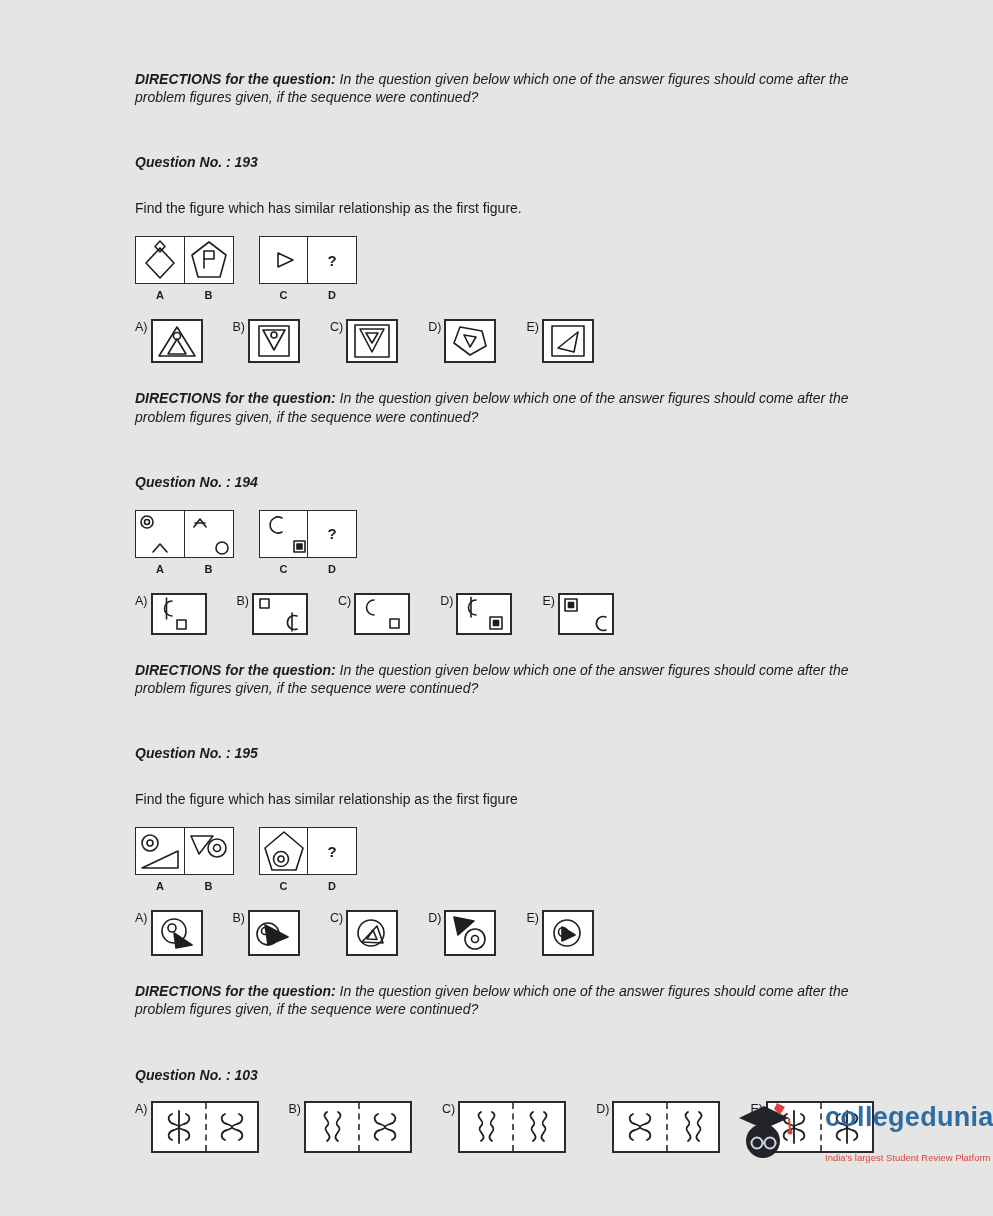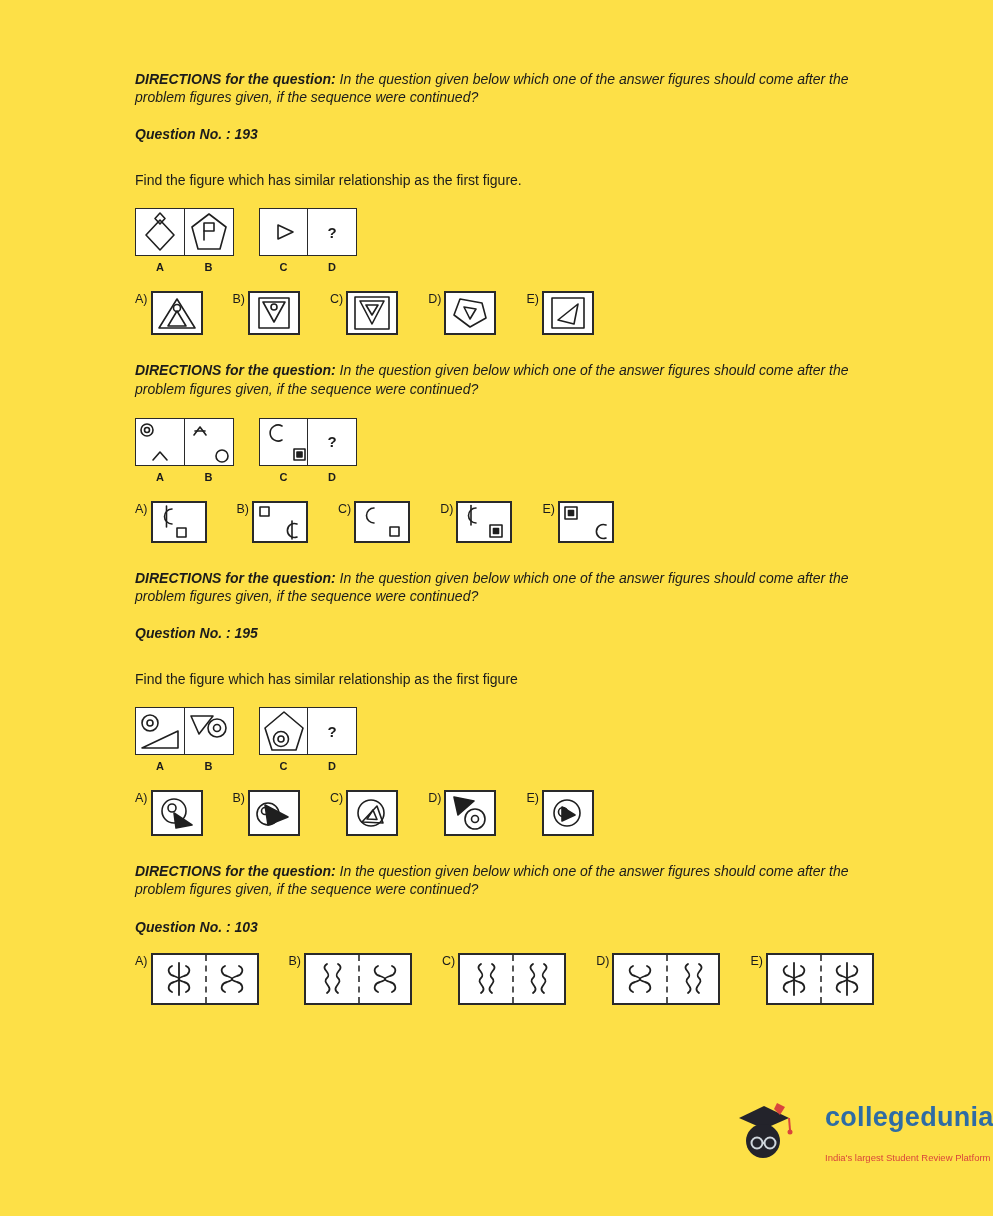--- a/index.html
+++ b/index.html
@@ -2,28 +2,28 @@
 <html><head>
 <meta charset="utf-8">
 <style>
   * { margin:0; padding:0; box-sizing:border-box; }
   html,body { background:#ffffff; }
   body {
     width:993px; height:1216px;
     font-family:"Liberation Sans", sans-serif;
     color:#1b1b1b; position:relative; overflow:hidden;
   }
-  .page { position:relative; width:993px; height:1216px; background:#fde047; }
+  .page { position:relative; width:993px; height:1216px; background:#e5e5e5; }
   .content { padding:70px 110px 0 135px; }
 
   .directions { font-style:italic; font-size:14px; line-height:1.3; max-width:752px; margin-top:26px; }
   .directions.first { margin-top:0; }
   .directions b { font-weight:bold; }
 
-  .qnum { font-style:italic; font-weight:bold; font-size:14px; margin-top:20px; }
+  .qnum { font-style:italic; font-weight:bold; font-size:14px; margin-top:48px; }
   .prompt { font-size:14px; margin-top:30px; }
 
   .problem-row { display:flex; align-items:flex-start; margin-top:20px; }
   .pgroup { display:flex; }
   .pgroup + .pgroup { margin-left:25px; }
   .pcol { display:flex; flex-direction:column; align-items:center; }
   .pcol + .pcol { margin-left:-1.5px; }
   .pbox {
     width:50px; height:48px; border:1.5px solid #2a2a2a;
     display:flex; align-items:center; justify-content:center;
@@ -159,20 +159,21 @@
             <rect x="6" y="4" width="32" height="30"></rect>
             <path d="M12 26 L32 10 L28 30 Z"></path>
           </svg>
         </div>
       </div>
     </div>
   </section>
 
   <section>
     <p class="directions"><b>DIRECTIONS for the question:</b><span> In the question given below which one of the answer figures should come after the problem figures given, if the sequence were continued?</span></p>
+    <h3 class="qnum">Question No. : 194</h3>
 
     <div class="problem-row">
       <div class="pgroup">
         <div class="pcol">
           <div class="pbox">
             <svg class="fig" width="46" height="44" viewBox="0 0 46 44">
               <circle cx="10" cy="10" r="6"></circle>
               <circle cx="10" cy="10" r="2.5"></circle>
               <path d="M16 40 L23 32 L30 40"></path>
             </svg>

